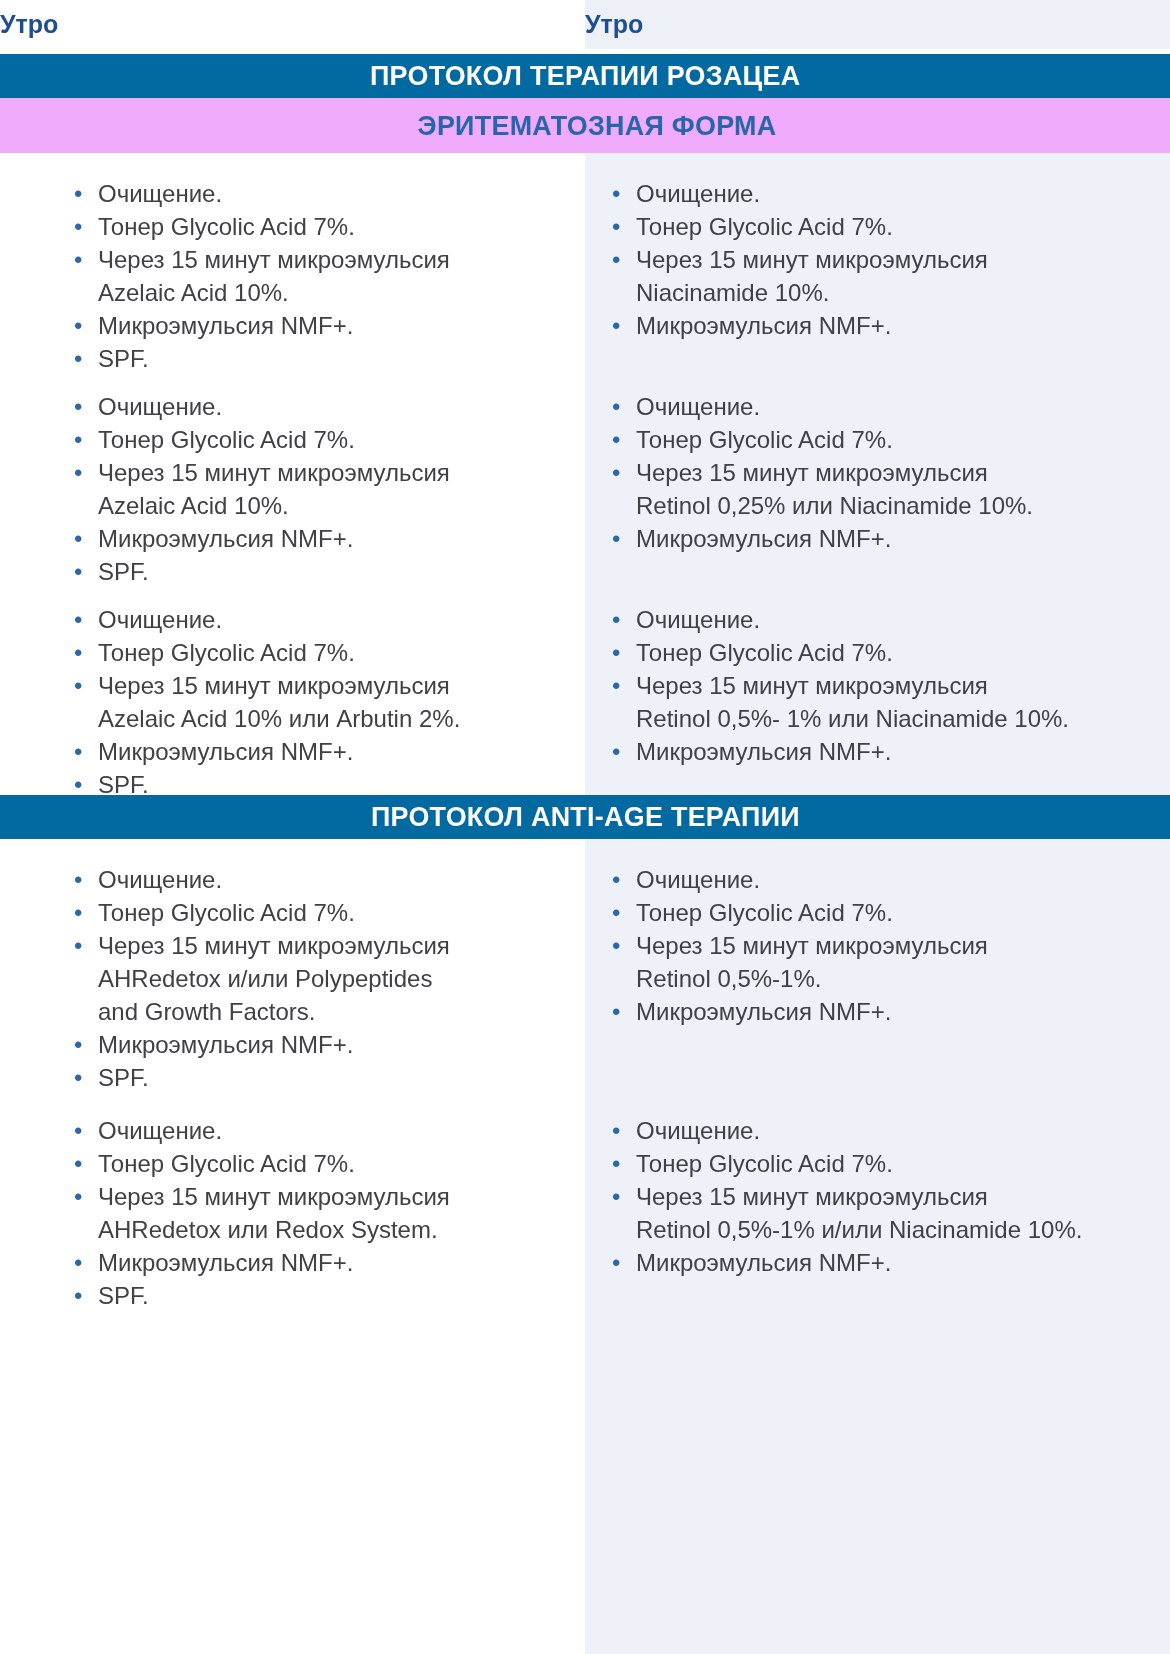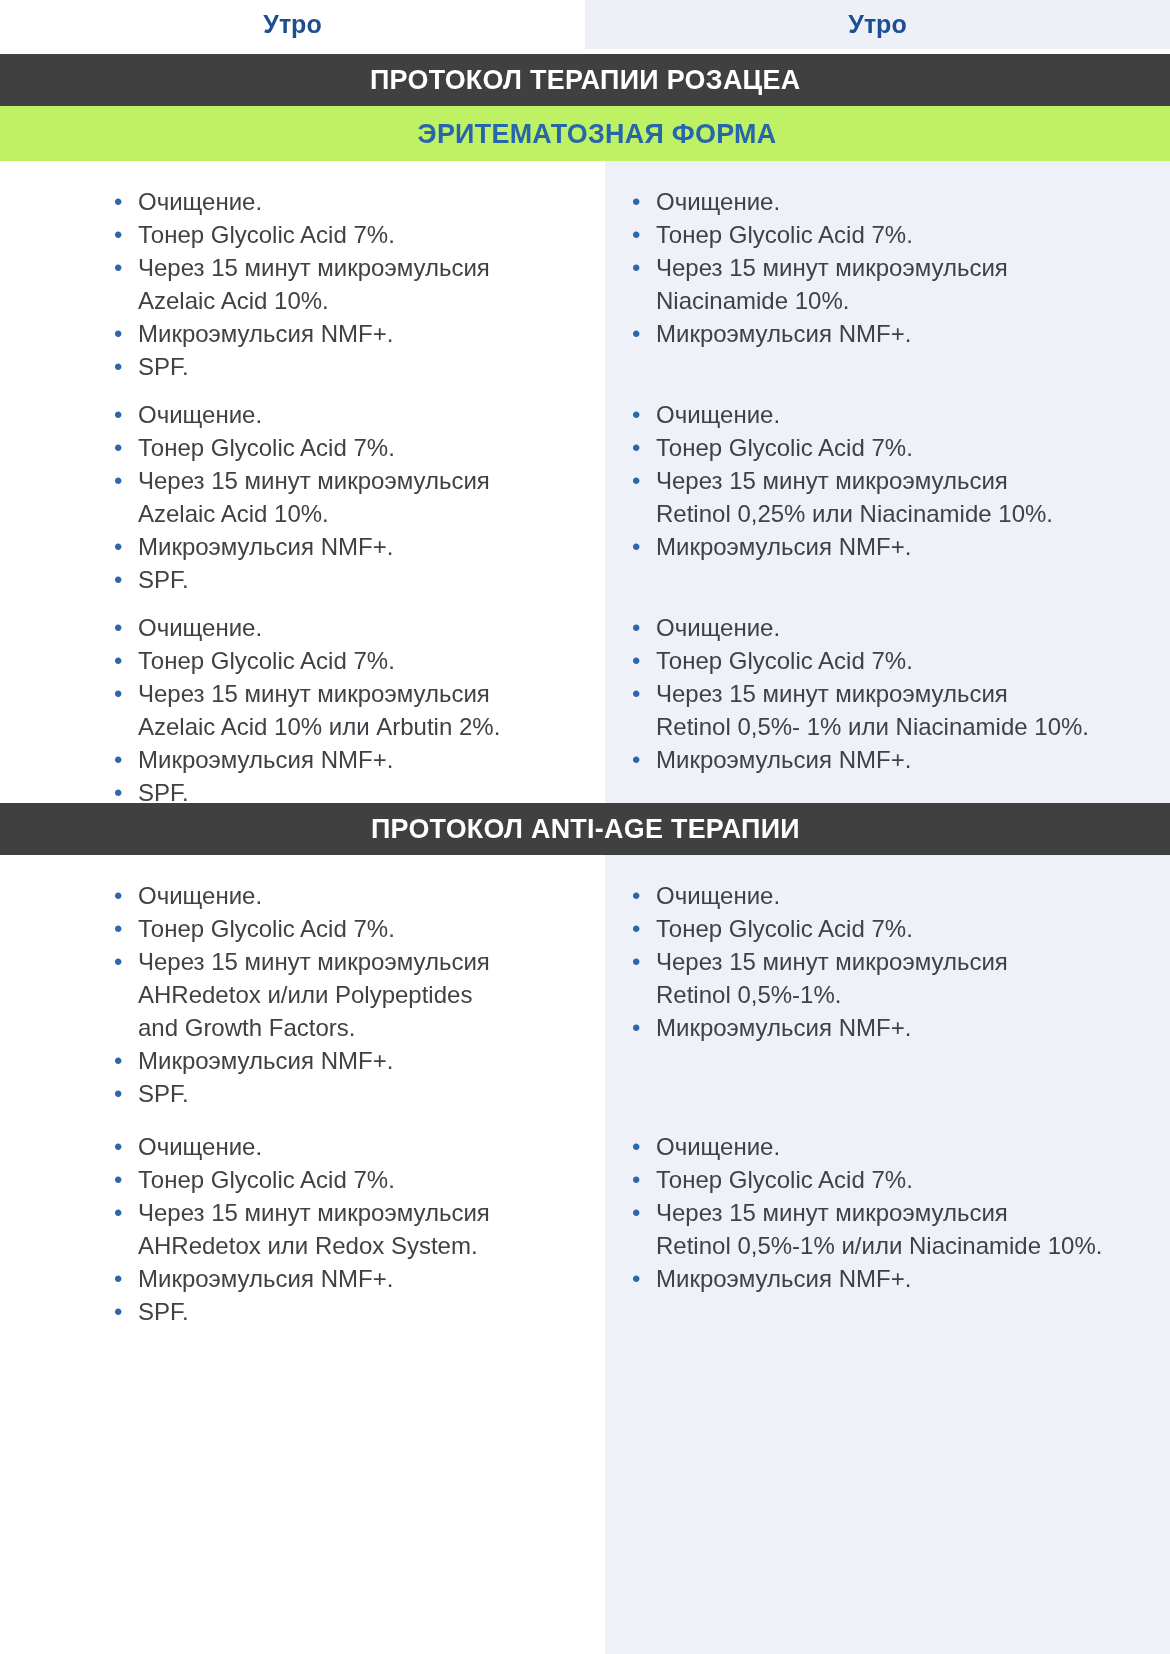--- a/index.html
+++ b/index.html
@@ -5,46 +5,46 @@
   * { margin:0; padding:0; box-sizing:border-box; }
   html,body { background:#ffffff; }
   body {
     width:1170px; height:1654px; overflow:hidden;
     font-family:"Liberation Sans", sans-serif;
   }
   .page { display:flex; flex-direction:column; width:1170px; height:1654px; }
 
   .col-headers { display:flex; height:49px; flex:none; }
   .col-headers .cell {
-    width:585px; display:flex; align-items:center; justify-content:center;
+    width:585px; display:flex; align-items:center; justify-content:flex-start;
     font-weight:bold; font-size:25px; color:#1d4e90;
   }
   .cell.evening-cell { background:#edf0f7; }
 
   .spacer { height:5px; flex:none; background:#ffffff; }
 
   .banner {
-    height:52px; flex:none; background:#404040;
+    height:44px; flex:none; background:#0369a1;
     display:flex; align-items:center; justify-content:center;
   }
   .banner .hd {
     color:#ffffff; font-weight:bold; font-size:28px;
     display:inline-block; transform:scaleX(.96); letter-spacing:.3px;
   }
 
   .subheader {
-    height:55px; flex:none; background:#bef264;
+    height:55px; flex:none; background:#f0abfc;
     display:flex; align-items:center; justify-content:center;padding-left:24px;
   }
   .subheader .hd {
     color:#2765ad; font-weight:bold; font-size:28px;
     display:inline-block; transform:scaleX(.96); letter-spacing:.3px;
   }
 
-  .content { display:flex; flex:none;padding-left:40px; }
+  .content { display:flex; flex:none; }
   .h213 { height:213px; }
   .h216 { height:216px; }
   .h251 { height:251px; }
   .grow  { flex:1 1 auto; }
   .content .half { width:585px; padding-top:24px; }
   .half.evening { background:#eef1f8; }
 
   ul { list-style:none; }
   .half.morning ul { padding-left:72px; }
   .half.evening ul { padding-left:25px; }

